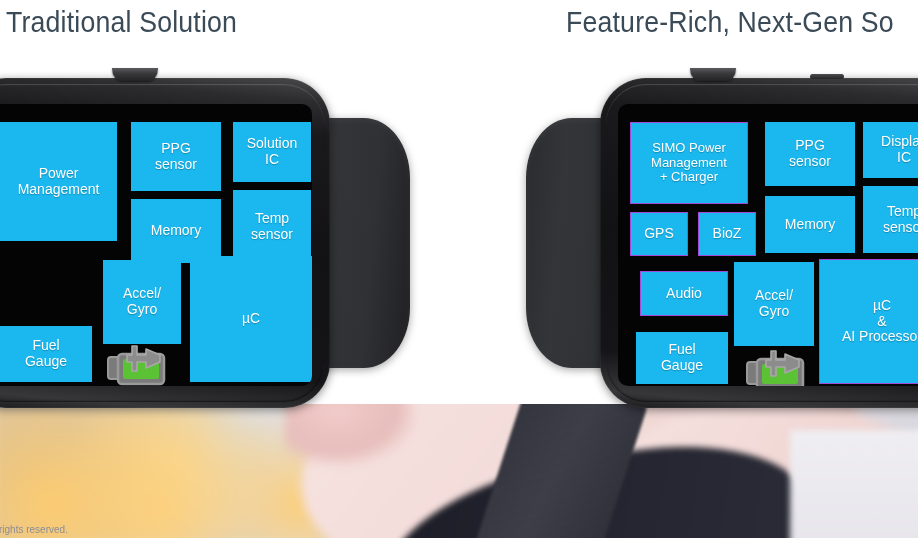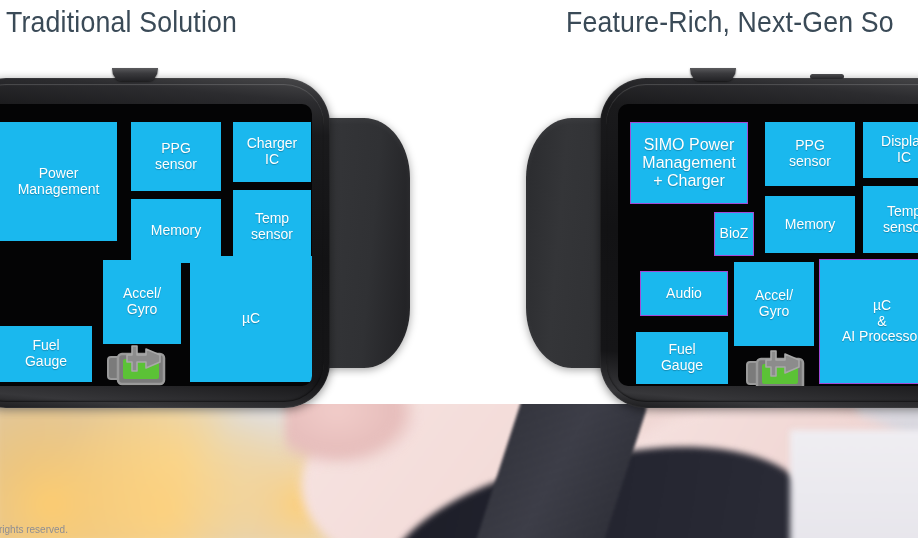--- a/index.html
+++ b/index.html
@@ -175,21 +175,21 @@
     justify-content: center;
     text-align: center;
     font-size: 14px;
     line-height: 1.12;
     font-family: "Liberation Sans", sans-serif;
     box-sizing: border-box;
     white-space: pre-line;
     text-shadow: 0 1px 1px rgba(0,0,0,.25);
   }
   .blk.hl { outline: 1.6px solid #a24bd6; outline-offset: -1px; }
-  .blk.small { font-size: 16px; }
+  .blk.small { font-size: 13px; }
 
   
   .batt {
     position: absolute;
     width: 62px; height: 46px;
   }
   .batt svg { display:block; width: 100%; height: 100%; }
 
   
   #footer-copyright {
@@ -229,21 +229,21 @@
   </div>
 
   <div class="screen" style="left:18px; top:26px; width:334px; height:282px;">
 
     <div class="blk" style="left:22px; top:18px; width:117px; height:119px;">Power
 Management</div>
 
     <div class="blk" style="left:153px; top:18px; width:90px; height:69px;">PPG
 sensor</div>
 
-    <div class="blk" style="left:255px; top:18px; width:78px; height:60px;">Charger
+    <div class="blk" style="left:255px; top:18px; width:78px; height:60px;">Solution
 IC</div>
 
     <div class="blk" style="left:153px; top:95px; width:90px; height:64px;">Memory</div>
 
     <div class="blk" style="left:255px; top:86px; width:78px; height:73px;">Temp
 sensor</div>
 
 
     <div class="blk" style="left:22px; top:222px; width:92px; height:56px;">Fuel
 Gauge</div>
@@ -278,22 +278,23 @@
     <div class="blk hl small" style="left:12px; top:18px; width:118px; height:82px;">SIMO Power
 Management
 + Charger</div>
 
     <div class="blk" style="left:147px; top:18px; width:90px; height:64px;">PPG
 sensor</div>
 
     <div class="blk" style="left:245px; top:18px; width:82px; height:56px;">Display
 IC</div>
 
-
-    <div class="blk hl" style="left:96px; top:108px; width:40px; height:44px;">BioZ</div>
+    <div class="blk hl" style="left:12px; top:108px; width:58px; height:44px;">GPS</div>
+
+    <div class="blk hl" style="left:80px; top:108px; width:58px; height:44px;">BioZ</div>
 
     <div class="blk" style="left:147px; top:92px; width:90px; height:57px;">Memory</div>
 
     <div class="blk" style="left:245px; top:82px; width:82px; height:67px;">Temp
 sensor</div>
 
     <div class="blk hl" style="left:22px; top:167px; width:88px; height:45px;text-align:center;">Audio</div>
 
     <div class="blk" style="left:18px; top:228px; width:92px; height:52px;">Fuel
 Gauge</div>

